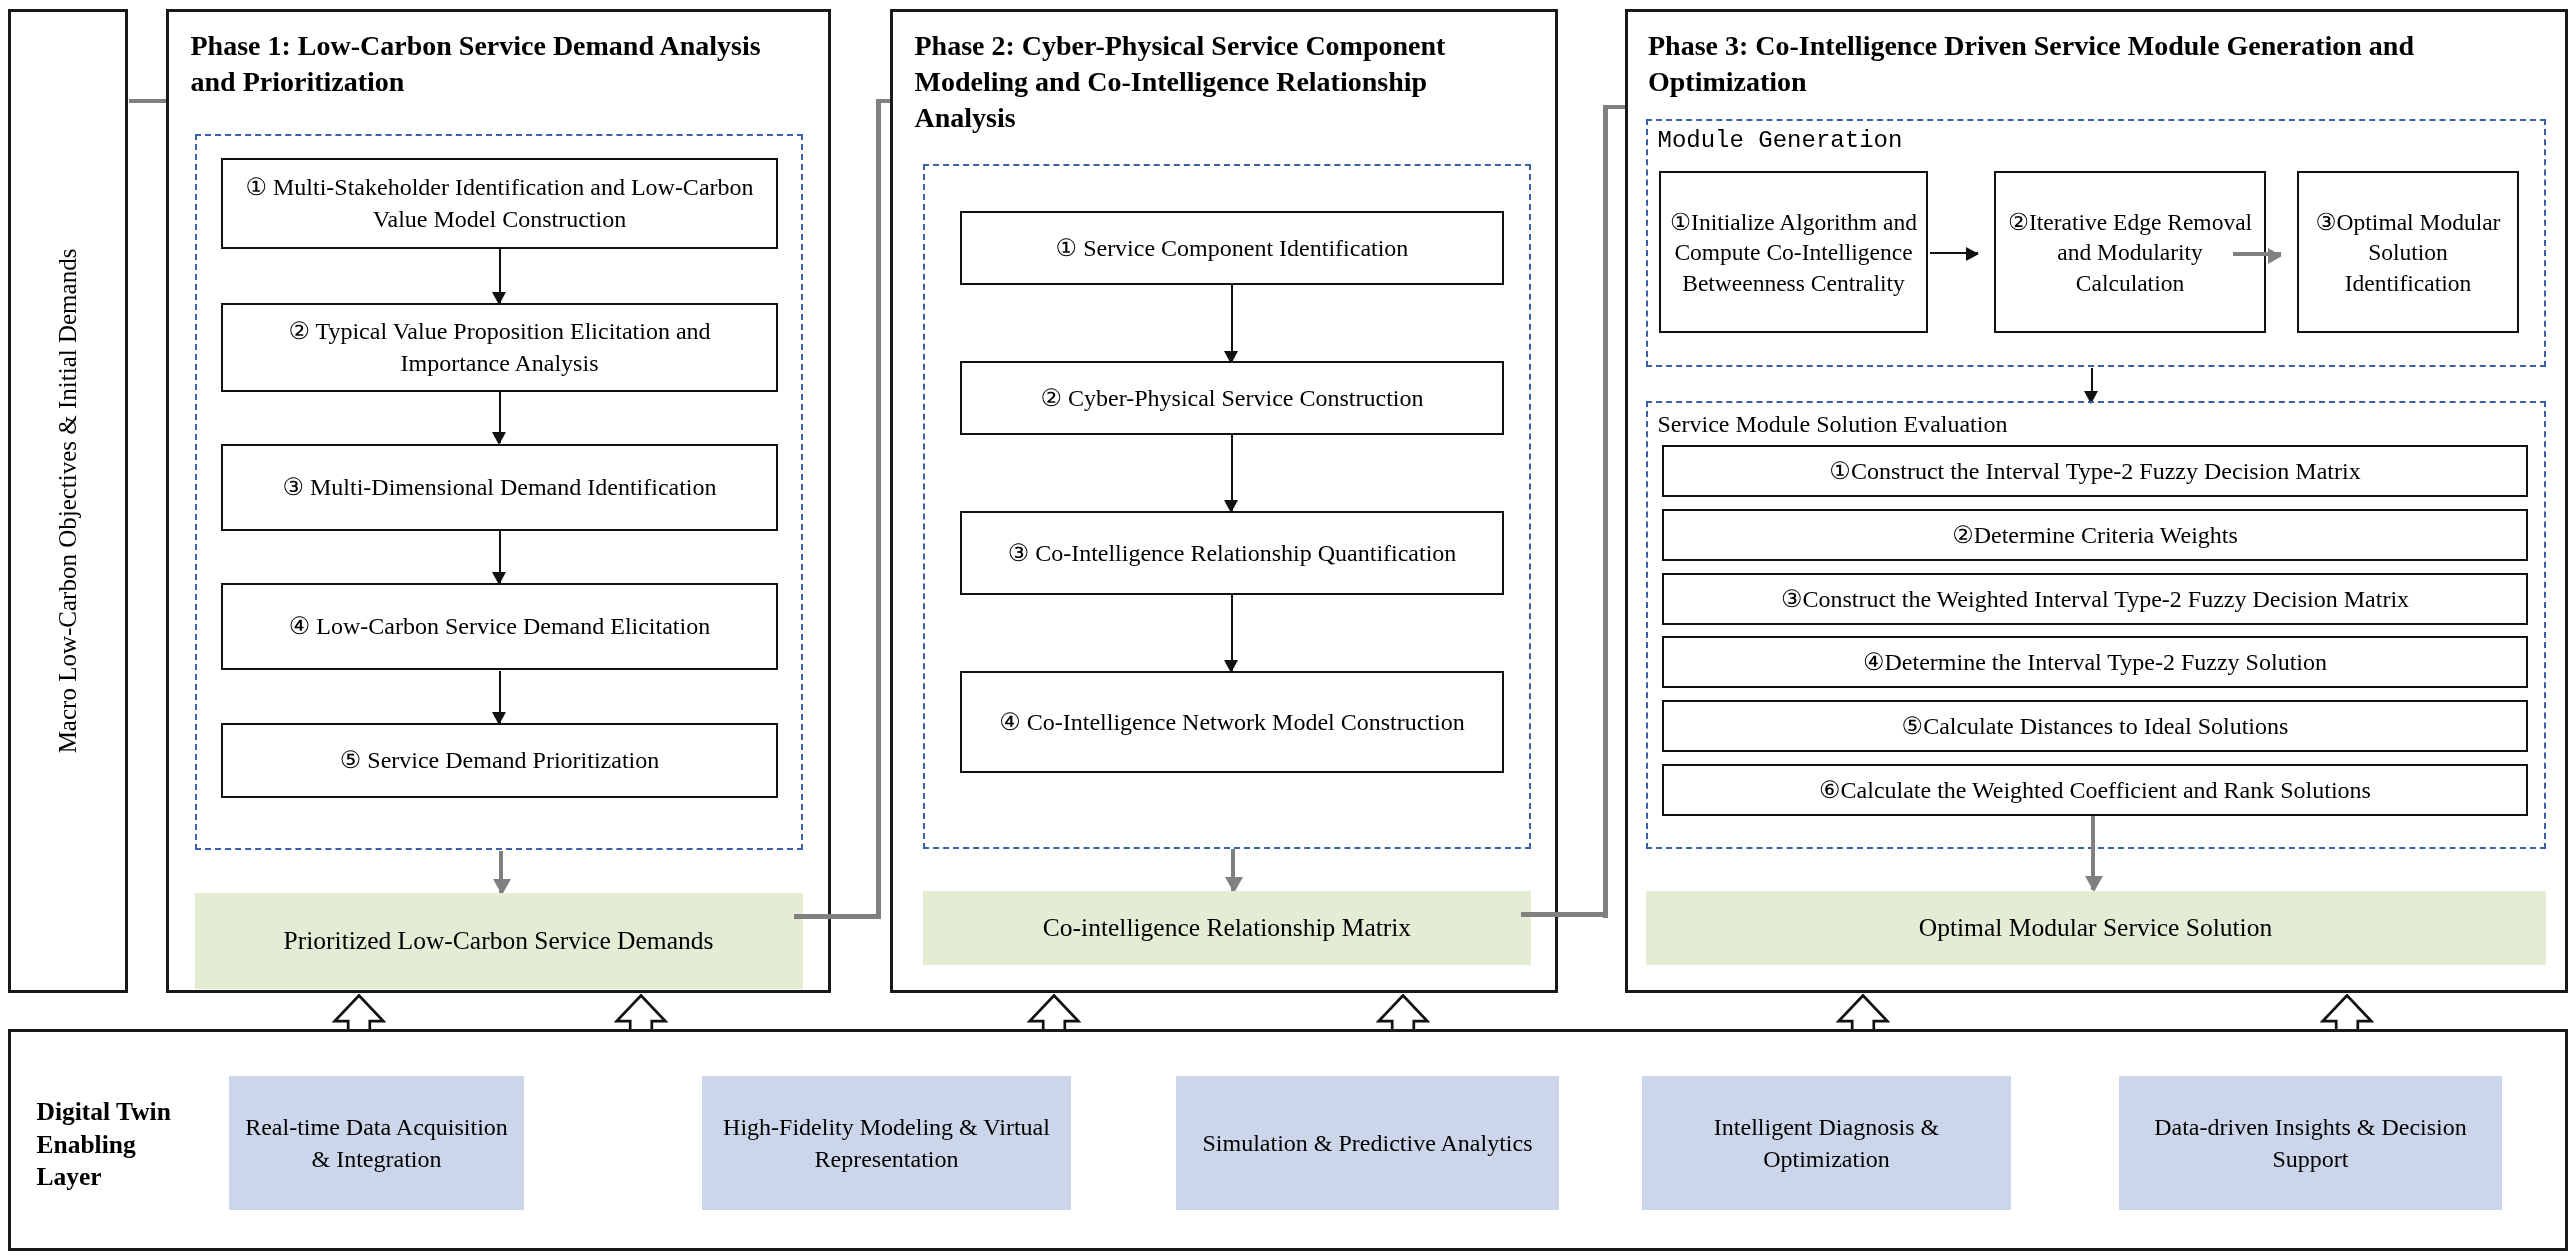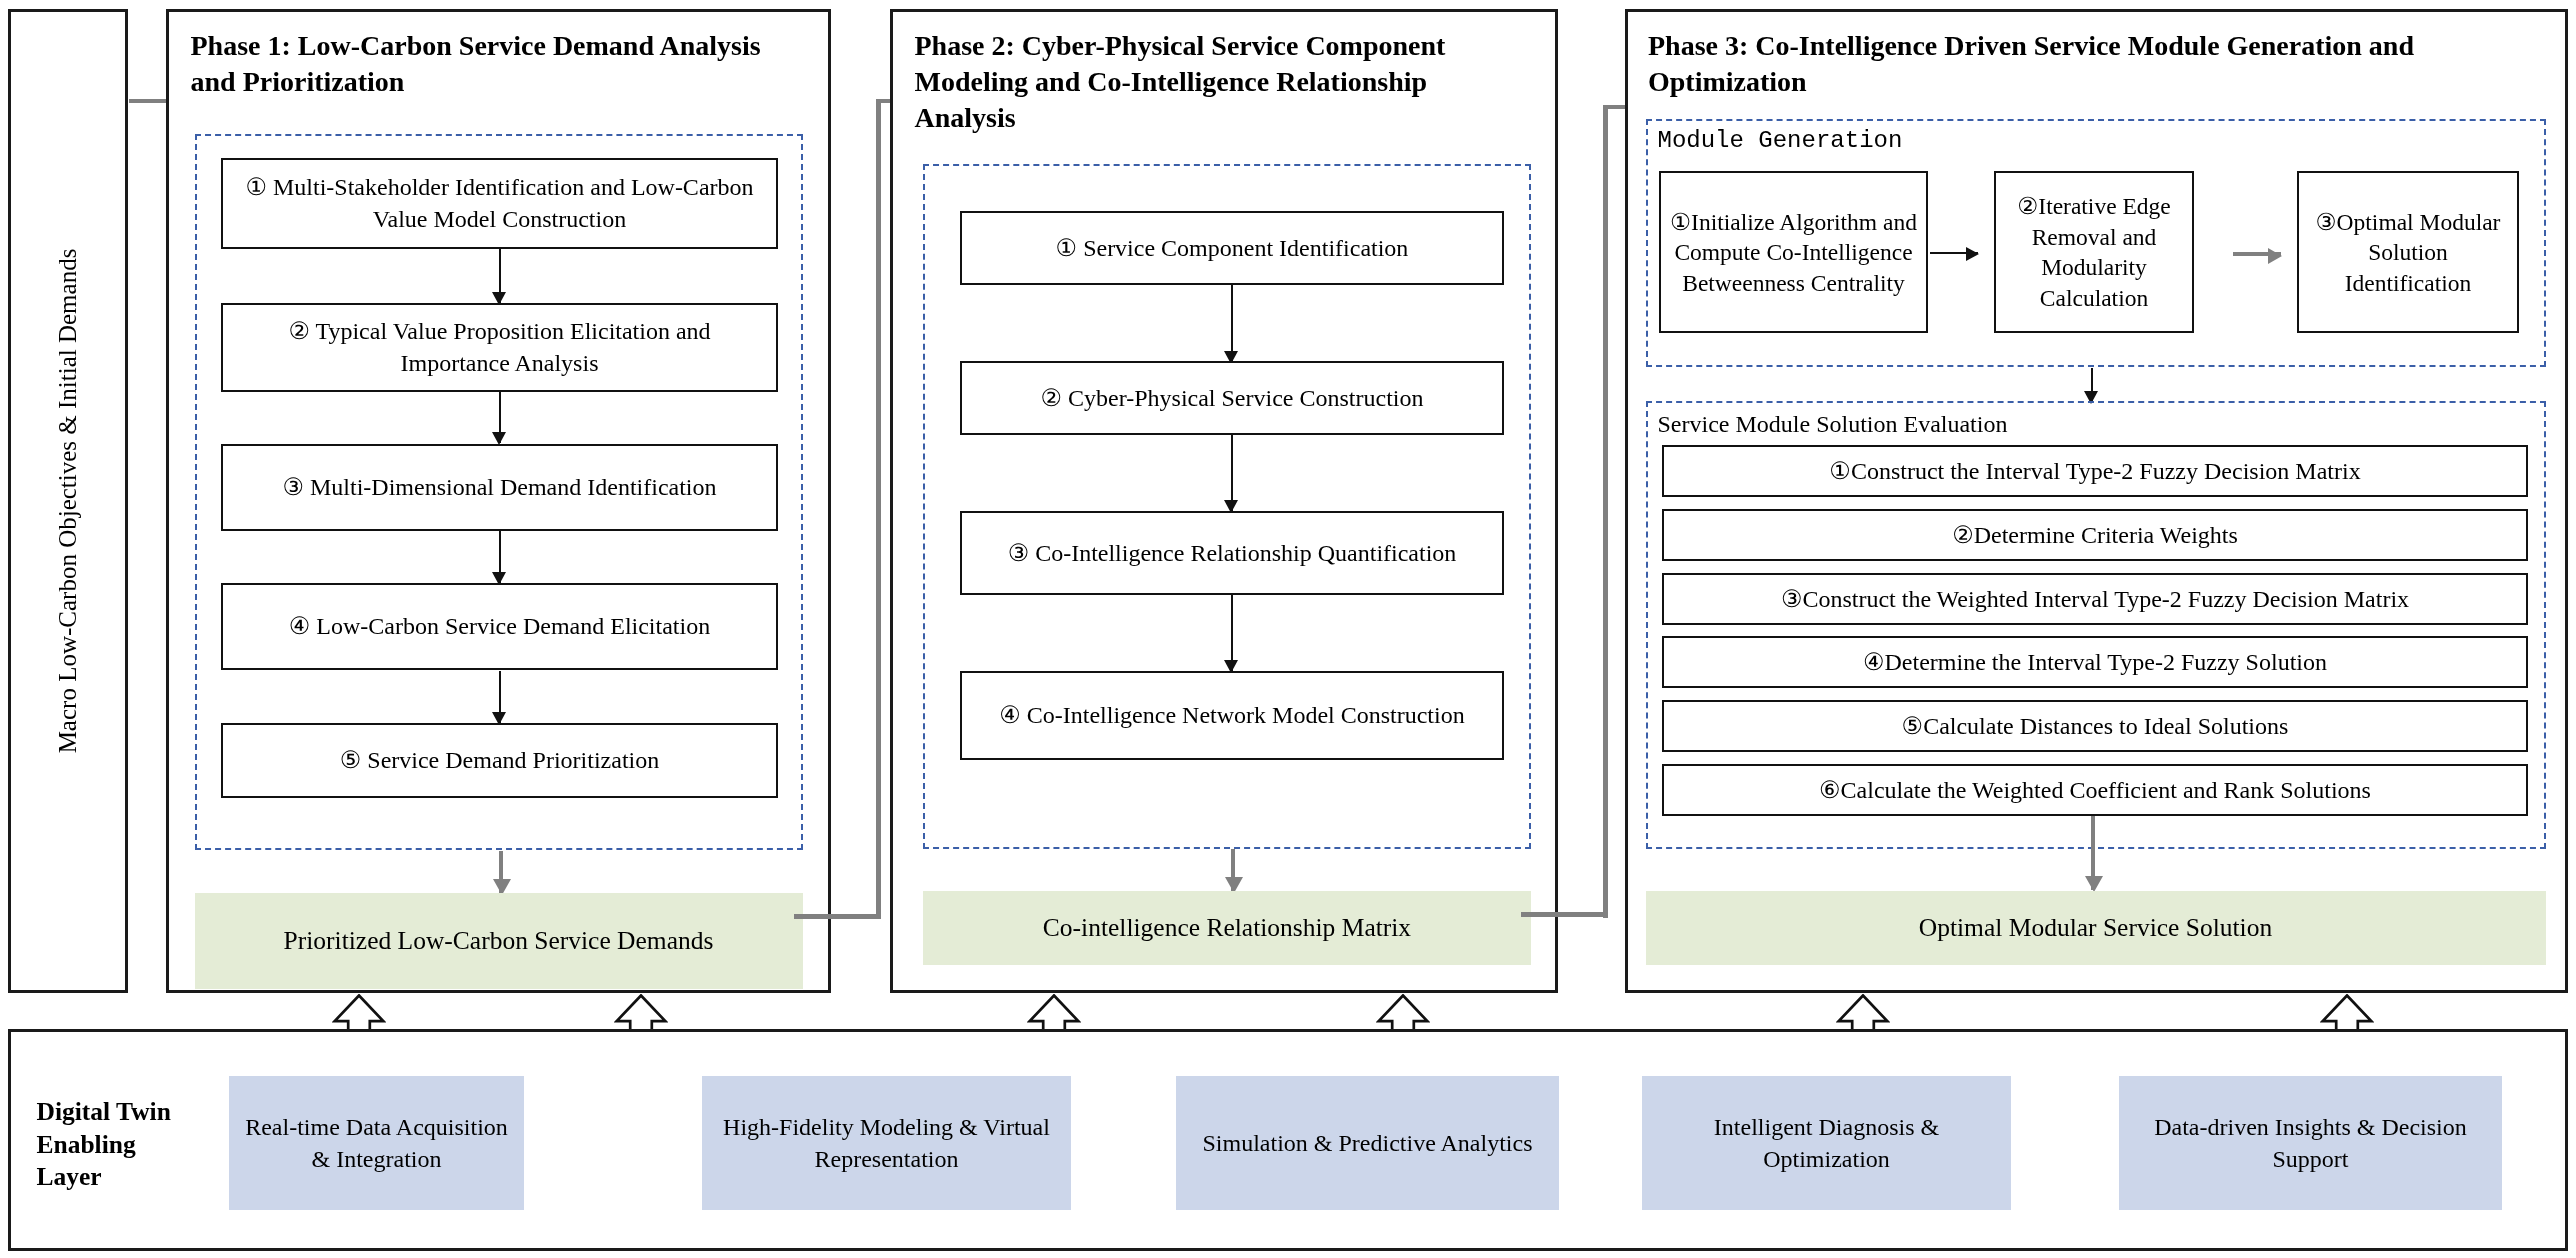--- a/index.html
+++ b/index.html
@@ -248,42 +248,42 @@
 
     <div class="step" style="left:67px; top:199px; width:544px; height:74px;">① Service Component Identification</div>
     <div class="v-arrow" style="left:338px; top:273px; height:77px;"></div>
 
     <div class="step" style="left:67px; top:349px; width:544px; height:74px;">② Cyber-Physical Service Construction</div>
     <div class="v-arrow" style="left:338px; top:423px; height:76px;"></div>
 
     <div class="step tall" style="left:67px; top:499px; width:544px; height:84px;">③ Co-Intelligence Relationship Quantification</div>
     <div class="v-arrow" style="left:338px; top:583px; height:76px;"></div>
 
-    <div class="step tall" style="left:67px; top:659px; width:544px; height:89px;text-align:center;">④ Co-Intelligence Network Model Construction</div>
+    <div class="step tall" style="left:67px; top:659px; width:544px; height:102px;text-align:center;">④ Co-Intelligence Network Model Construction</div>
 
     <div class="v-arrow-gray" style="left:338px; top:837px; height:42px;"></div>
 
     <div class="result-bar" style="left:30px; top:879px; width:608px; height:74px;">Co-intelligence Relationship Matrix</div>
   </div>
 
   <div class="seg-gray" style="left:1521px; top:912px; width:87px; height:5.4px;"></div>
   <div class="seg-gray" style="left:1603px; top:105px; width:5.4px; height:813px;"></div>
   <div class="h-arrow-gray" style="left:1603px; top:105px; width:79px;"></div>
 
   <div class="panel" id="phase3-panel" style="left:1625px; top:9.4px; width:943px; height:984px;">
 
     <div class="panel-title" style="left:20px; top:16px; width:893px;">Phase 3: Co-Intelligence Driven Service Module Generation and Optimization</div>
 
     <div class="dashed-group" style="left:17.5px; top:107px; width:900px; height:248px;"></div>
     <div class="group-caption" style="left:29.5px; top:117px;font-family:Liberation Mono, monospace;">Module Generation</div>
 
     <div class="step compact" style="left:31px; top:159px; width:269px; height:162px;">①Initialize Algorithm and Compute Co-Intelligence Betweenness Centrality</div>
     <div class="h-arrow" style="left:302px; top:240px; width:48px;"></div>
 
-    <div class="step compact" style="left:366px; top:159px; width:200px; height:162px;">②Iterative Edge Removal and Modularity Calculation</div>
+    <div class="step compact" style="left:366px; top:159px; width:272px; height:162px;">②Iterative Edge Removal and Modularity Calculation</div>
     <div class="h-arrow-gray" style="left:605px; top:240px; width:48px;"></div>
 
     <div class="step compact" style="left:669px; top:159px; width:222px; height:162px;">③Optimal Modular Solution Identification</div>
 
     <div class="v-arrow" style="left:463px; top:356px; height:34px;"></div>
 
     <div class="dashed-group" style="left:17.5px; top:389px; width:900px; height:448px;"></div>
     <div class="group-caption" style="left:29.5px; top:400px;">Service Module Solution Evaluation</div>
 
     <div class="step" style="left:34px; top:433px; width:866px; height:52px;">①Construct the Interval Type-2 Fuzzy Decision Matrix</div>

